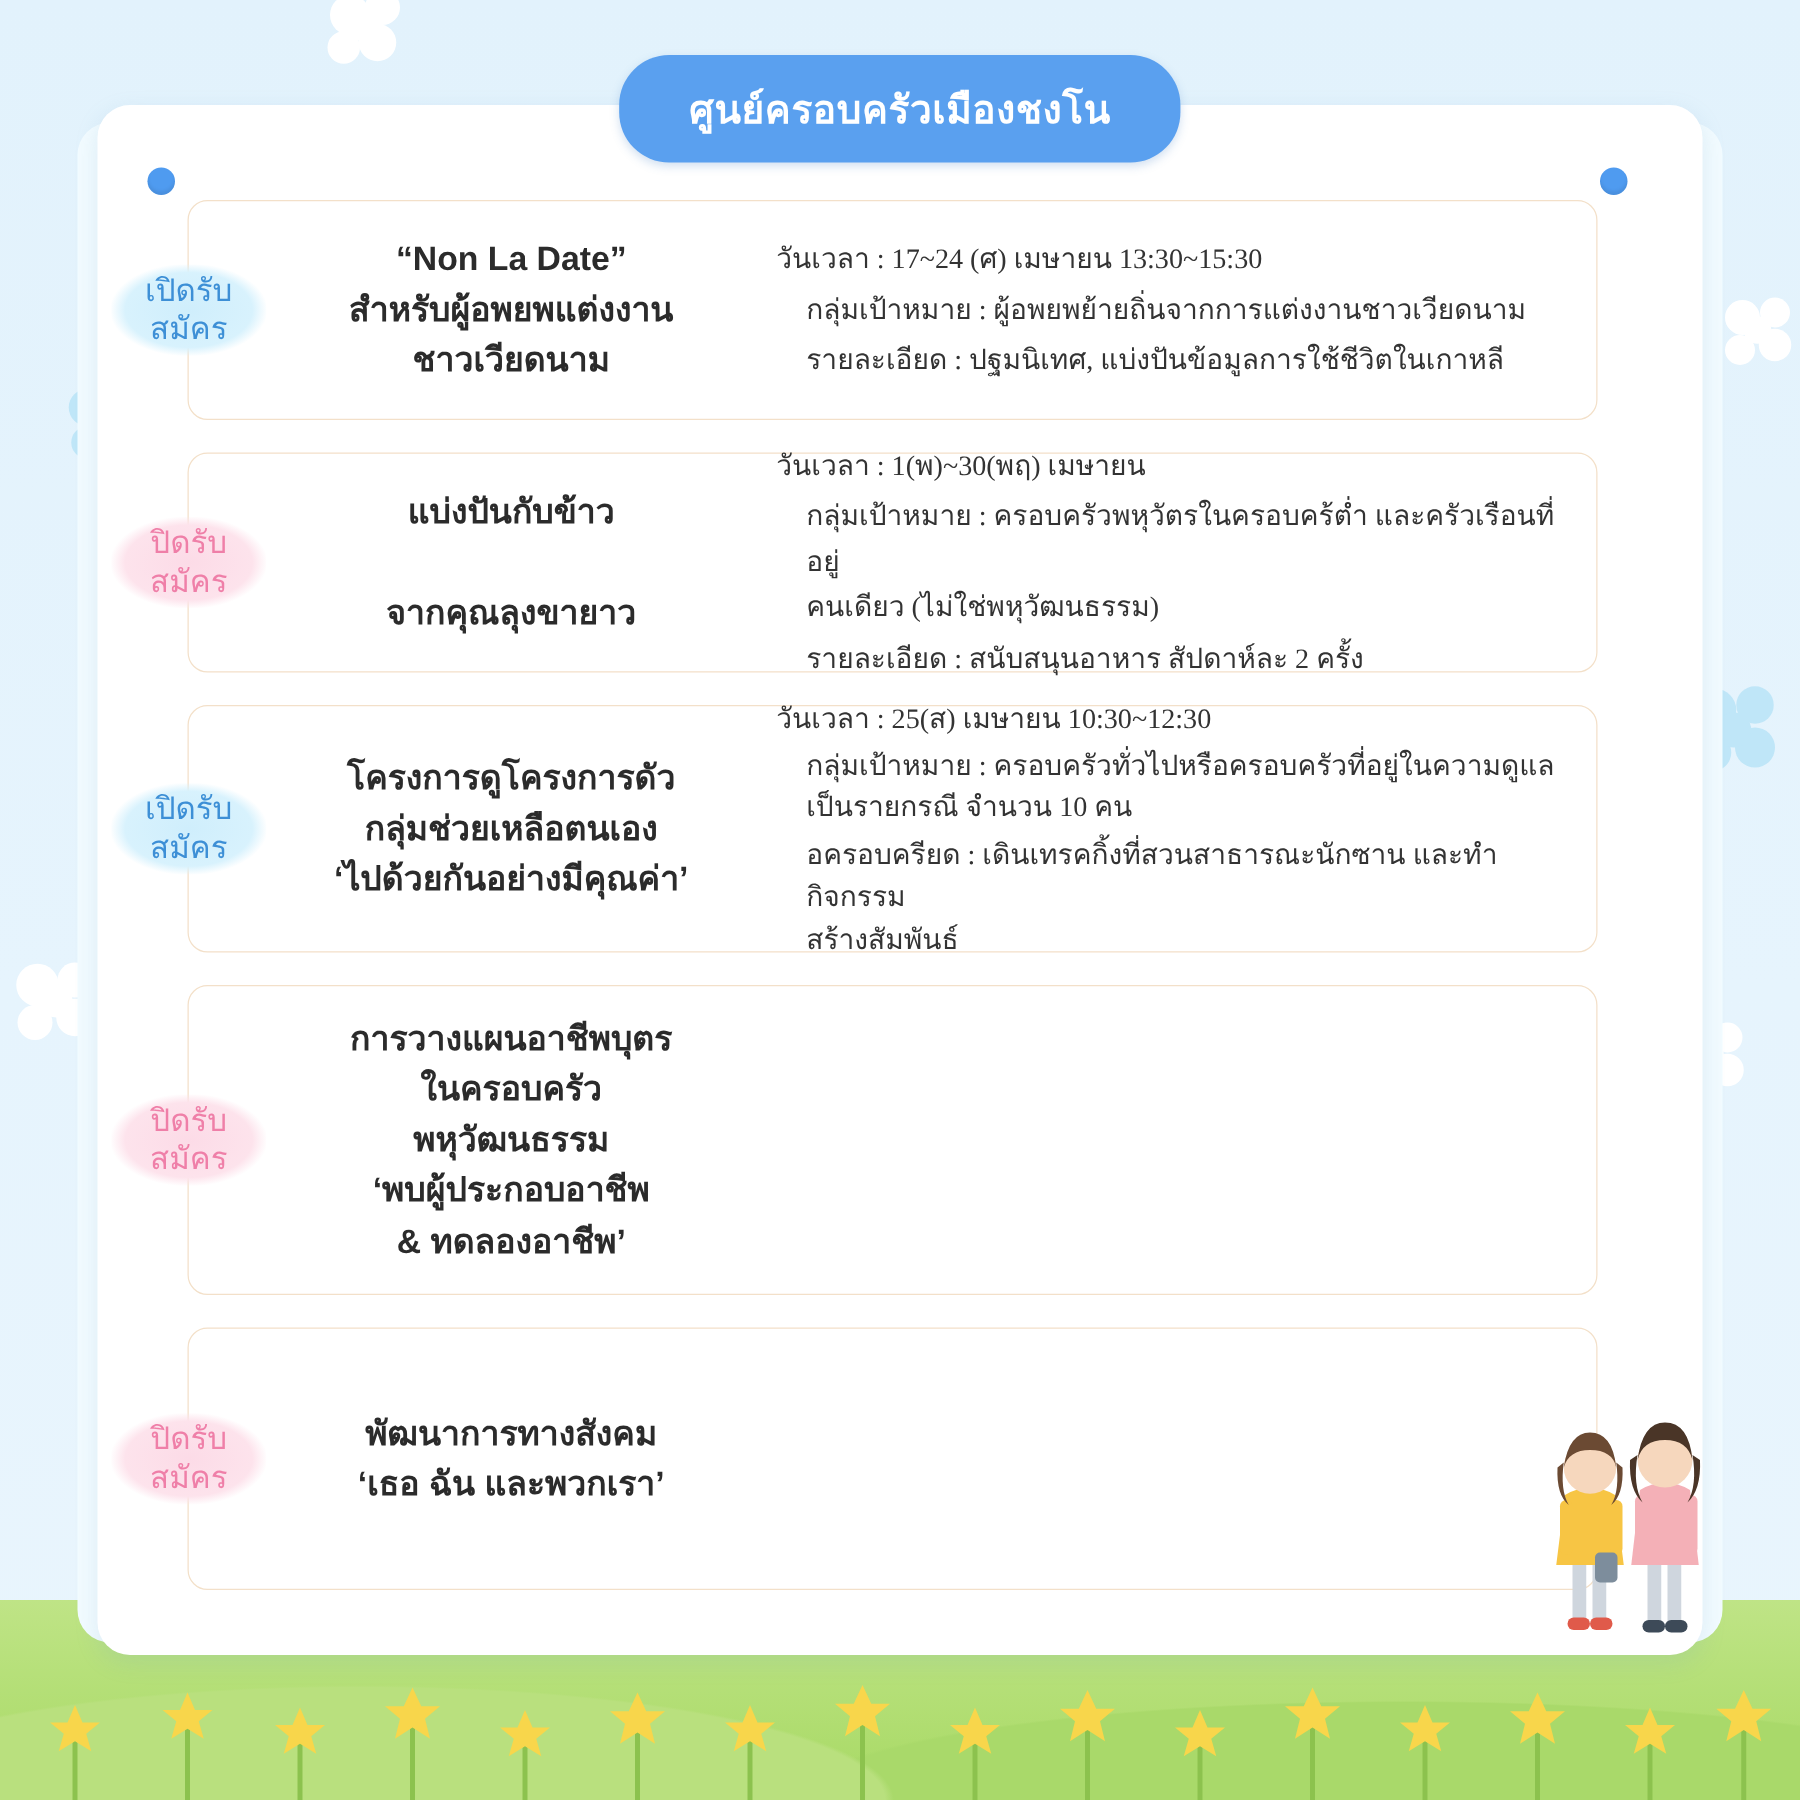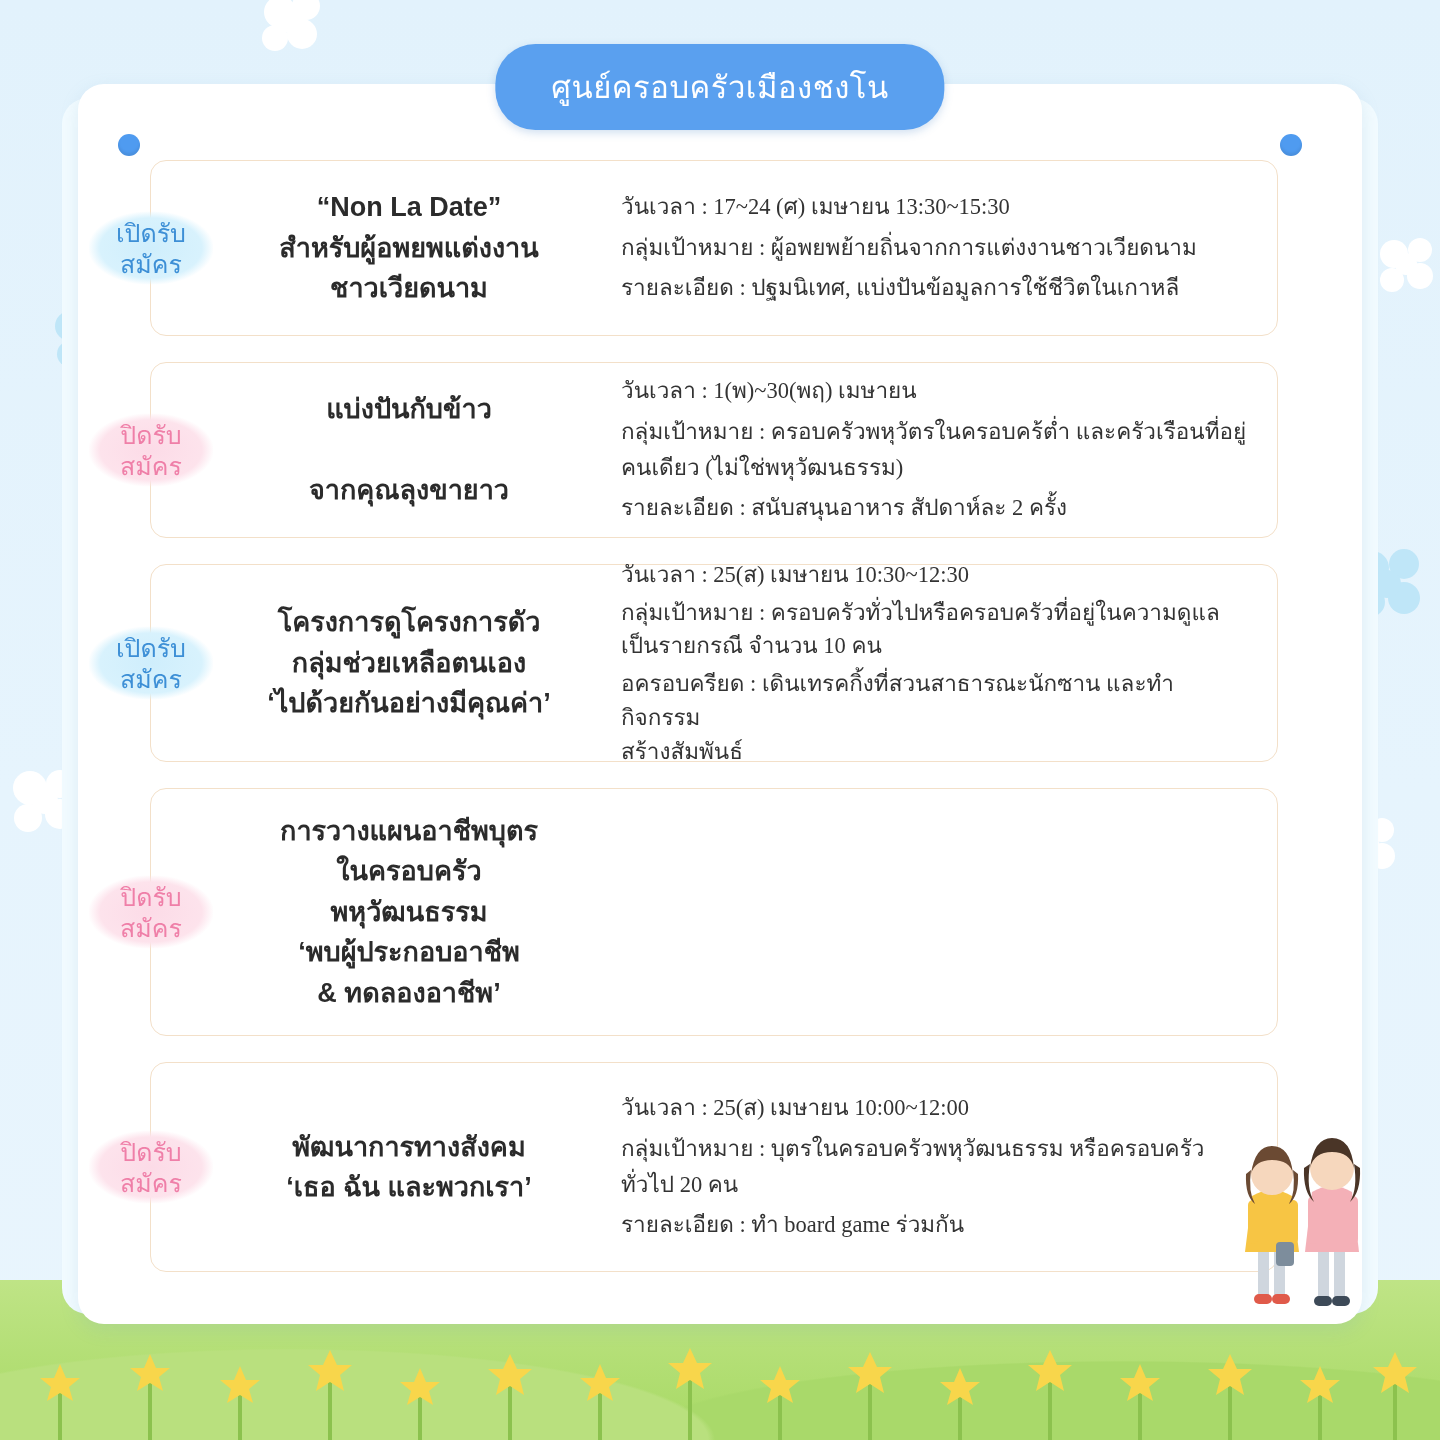--- a/index.html
+++ b/index.html
@@ -80,21 +80,21 @@
   .title-pill {
     position: absolute;
     left: 50%;
     transform: translateX(-50%);
     top: 44px;
     background: #5aa0ef;
     color: #ffffff;
     border-radius: 40px;
     padding: 18px 56px;
     font-size: 31px;
-    font-weight: normal;
+    font-weight: bold;
     letter-spacing: 0.5px;
     box-shadow: 0 3px 8px rgba(70,130,200,0.25);
     white-space: nowrap;
     z-index: 5;
   }
 
   
   .pin {
     position: absolute;
     width: 22px;
@@ -167,20 +167,21 @@
     color: #333333;
     font-size: 22.5px;
     line-height: 1.62;
   }
   .detail-line {
     white-space: pre-line;
     font-family: Liberation Serif, serif;
   }
   .detail-line + .detail-line {
     margin-top: 4px;
+    margin-left: 24px;
   }
 
   
   .row.r1 { height: 176px; }
   .row.r2 { height: 176px; }
   .row.r3 { height: 198px; }
   .row.r4 { height: 248px; }
   .row.r5 { height: 210px; margin-bottom: 0; }
 
   .row.r3 .row-details, .row.r4 .row-details { line-height: 1.5; }
@@ -390,26 +391,20 @@
 พหุวัฒนธรรม
 ‘พบผู้ประกอบอาชีพ
 &amp; ทดลองอาชีพ’</div>
   </div>
 
   <div class="row r5">
     <div class="status closed">ปิดรับ
 สมัคร</div>
     <div class="row-title">พัฒนาการทางสังคม
 ‘เธอ  ฉัน และพวกเรา’</div>
-    <div class="row-details">
-      <div class="detail-line">วันเวลา : 25(ส) เมษายน 10:00~12:00</div>
-      <div class="detail-line">กลุ่มเป้าหมาย : บุตรในครอบครัวพหุวัฒนธรรม หรือครอบครัว
-                ทั่วไป  20 คน</div>
-      <div class="detail-line">รายละเอียด : ทำ board game ร่วมกัน</div>
-    </div>
   </div>
 
 </div>
 
 <svg class="people" viewBox="0 0 170 200">
 
   <g>
     <rect x="44" y="126" width="11" height="50" fill="#cfd6de"></rect>
     <rect x="60" y="126" width="11" height="50" fill="#cfd6de"></rect>
     <rect x="40" y="172" width="18" height="10" rx="5" fill="#e05a4a"></rect>

